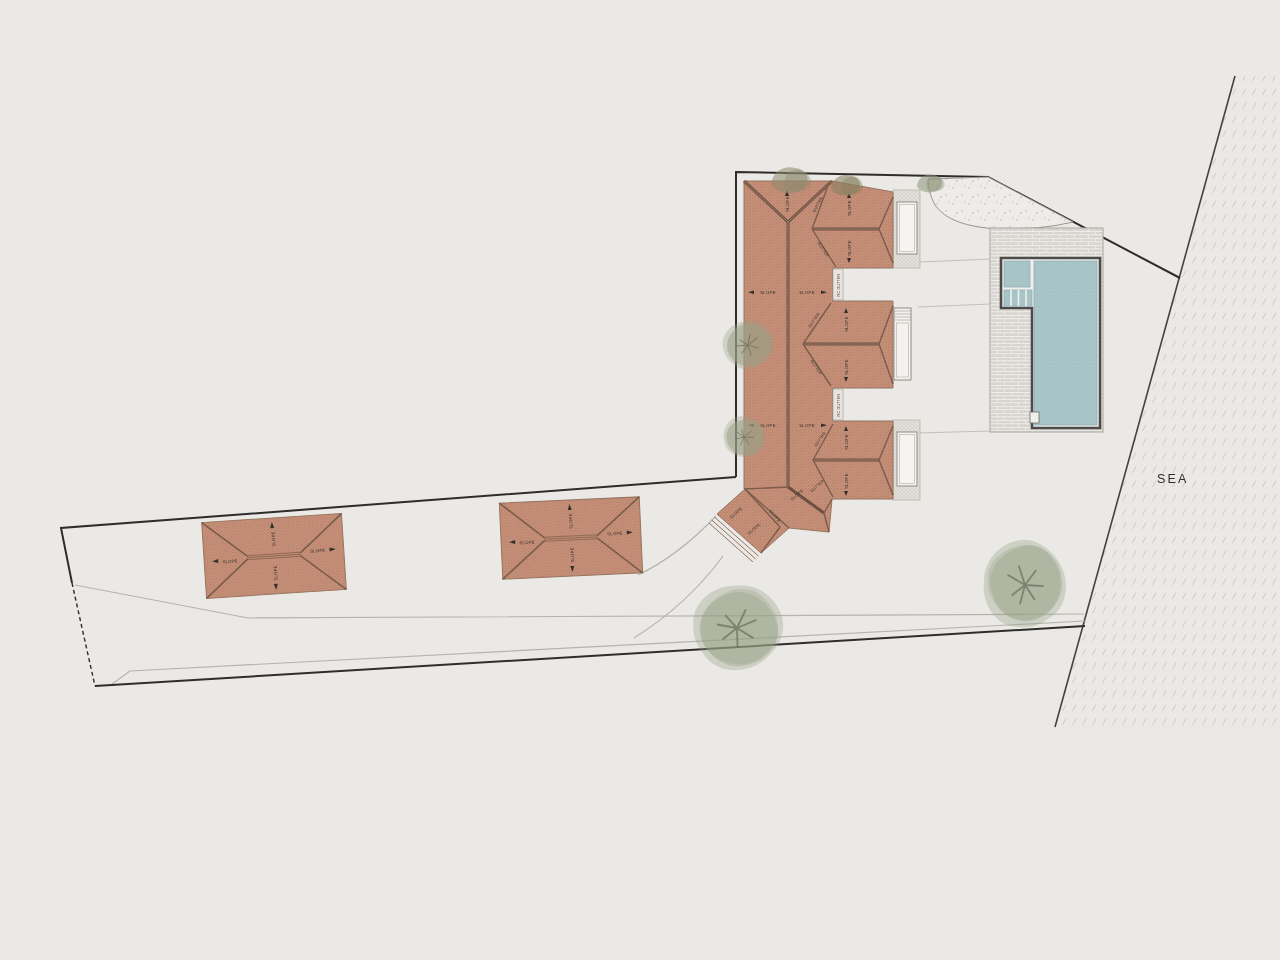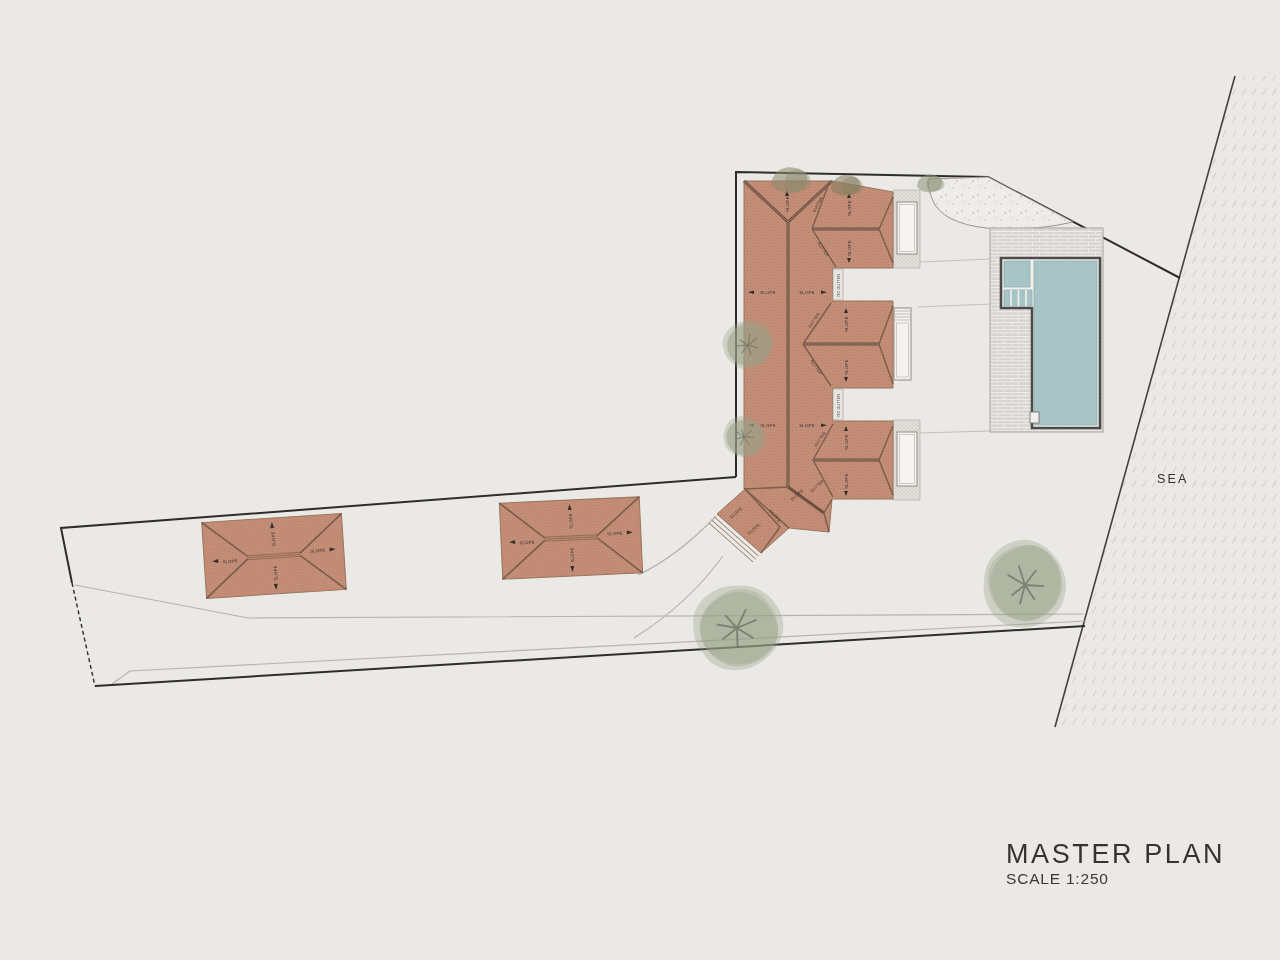--- a/index.html
+++ b/index.html
@@ -299,18 +299,14 @@
     <use href="#shrub" x="0" y="0" transform="translate(846 186) scale(1.05)" style="color:#857f60"></use>
     <use href="#shrub" x="0" y="0" transform="translate(930 184) scale(0.9)" style="color:#8b9479"></use>
     <use href="#tree" transform="translate(748 345) scale(1.05)" style="color:#9aa287"></use>
     <use href="#tree" transform="translate(744 437) scale(0.88) rotate(40)" style="color:#9aa287"></use>
     <use href="#tree" transform="translate(737 628) scale(1.85) rotate(15)" style="color:#96a186"></use>
     <use href="#tree" transform="translate(1025 585) scale(1.8) rotate(-70)" style="color:#96a186"></use>
   </g>
 
 </svg>
 
-<div class="title-block">
-  <h1>MASTER PLAN</h1>
-  <div class="scale">SCALE 1:250</div>
+
 </div>
 
-</div>
-
 </body></html>

